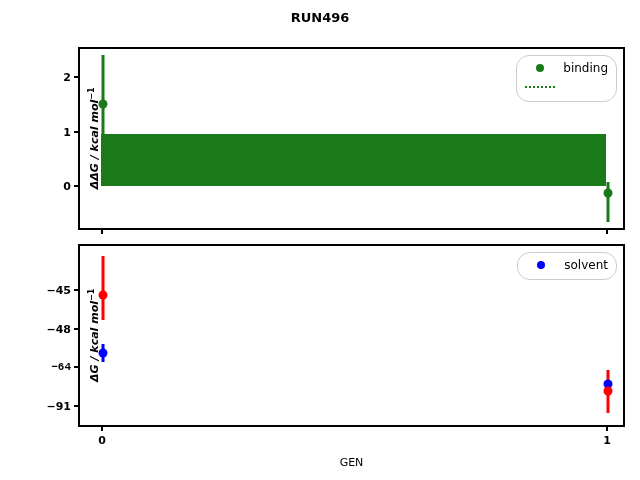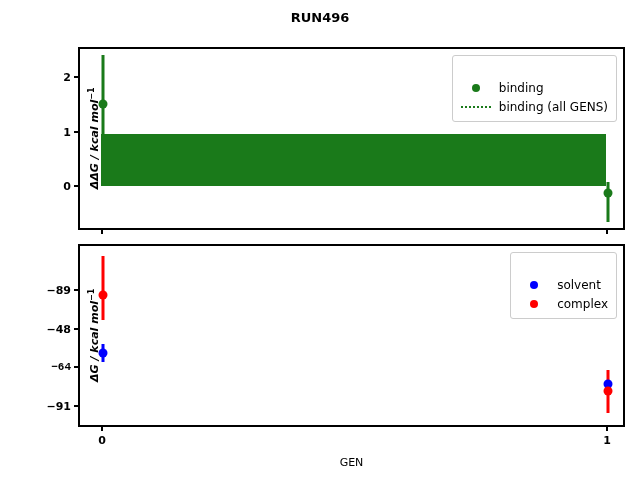--- a/index.html
+++ b/index.html
@@ -63,22 +63,22 @@
     position:absolute;width:9px;height:9px;border-radius:50%;
     transform:translate(-50%,-50%);
   }
   .band{position:absolute;}
 
   
   .legend{
     position:absolute;
     background:#ffffff;
     border:1px solid #cccccc;
-    border-radius:3px;
-    padding:22px 8px 5px 6px;
+    border-radius:13px;
+    padding:2px 8px 5px 6px;
     box-shadow:0 0 0 0 rgba(0,0,0,0);
   }
   #legend-top{right:6px;top:6px;}
   #legend-bottom{right:6px;top:6px;}
   .legend-row{display:flex;align-items:center;height:19px;}
   .legend-key{width:34px;display:flex;align-items:center;justify-content:center;}
   .legend-dot{width:8px;height:8px;border-radius:50%;display:block;}
   .legend-dotted{
     width:30px;height:0;border-top:2px dotted #1a7a1a;display:block;
   }
@@ -123,34 +123,33 @@
       <div class="legend-row">
         <span class="legend-key">
           <span class="legend-dot" style="background:#1a7a1a;"></span>
         </span>
         <span class="legend-label">binding</span>
       </div>
       <div class="legend-row">
         <span class="legend-key">
           <span class="legend-dotted"></span>
         </span>
-        <span class="legend-label">binding (all GENS)</span>
       </div>
     </div>
 
   </div>
 
   <div class="axes" id="axes-bottom">
 
     <div class="ylabel" id="ylabel-bottom">
       <i>ΔG / kcal mol</i><sup>−1</sup>
     </div>
 
     <div class="ytick" style="top:43px;"></div>
-    <div class="yticklabel" style="top:44px;">−89</div>
+    <div class="yticklabel" style="top:44px;">−45</div>
     <div class="ytick" style="top:82px;"></div>
     <div class="yticklabel" style="top:83px;">−48</div>
     <div class="ytick" style="top:120px;"></div>
     <div class="yticklabel" style="top:121px;font-family:Liberation Mono, monospace;">−64</div>
     <div class="ytick" style="top:159px;"></div>
     <div class="yticklabel" style="top:160px;">−91</div>
 
     <div class="xtick" style="left:21px;"></div>
     <div class="xticklabel" style="left:22px;">0</div>
     <div class="xtick" style="left:526px;"></div>
@@ -172,25 +171,19 @@
 
     </div>
 
     <div class="legend" id="legend-bottom">
       <div class="legend-row">
         <span class="legend-key">
           <span class="legend-dot" style="background:#0000ff;"></span>
         </span>
         <span class="legend-label">solvent</span>
       </div>
-      <div class="legend-row">
-        <span class="legend-key">
-          <span class="legend-dot" style="background:#ff0000;"></span>
-        </span>
-        <span class="legend-label">complex</span>
-      </div>
     </div>
 
   </div>
 
   <div class="xlabel">GEN</div>
 
 </div>
 
 </body></html>

